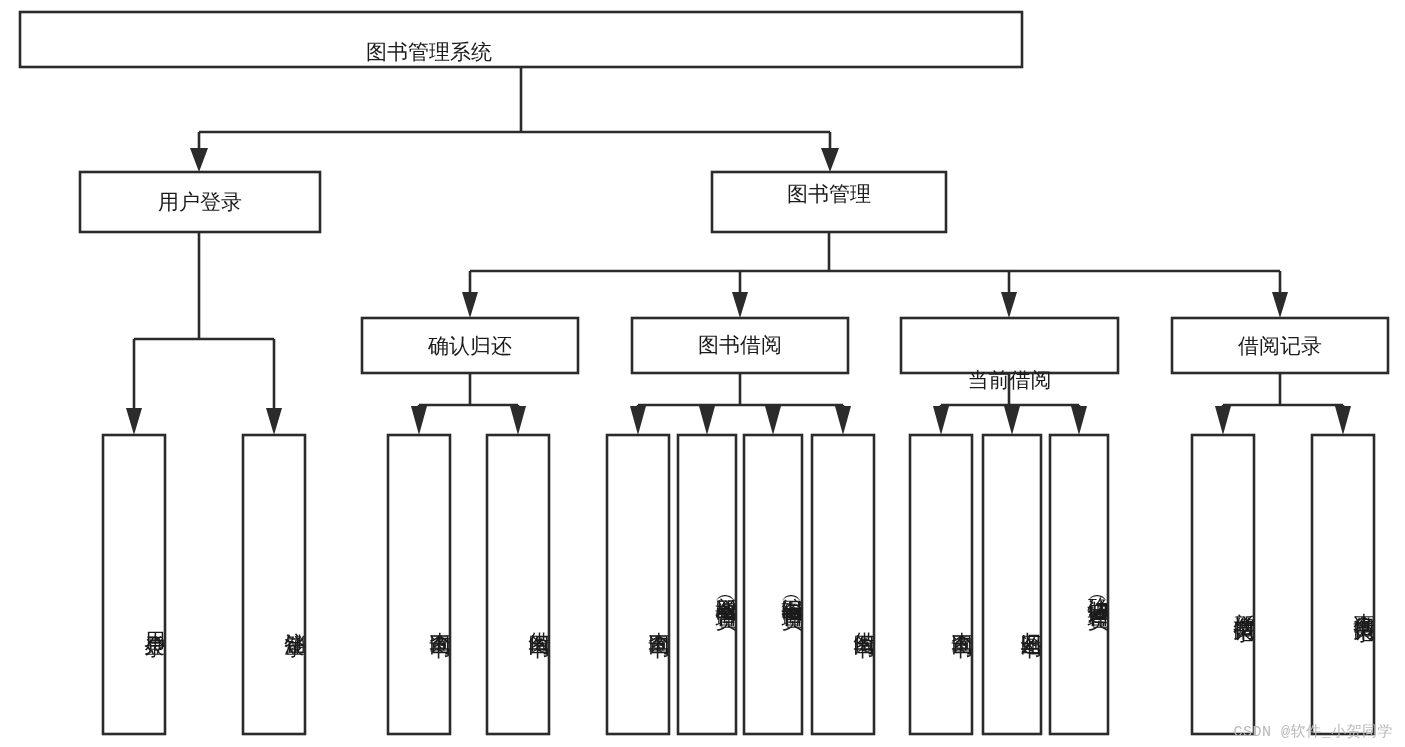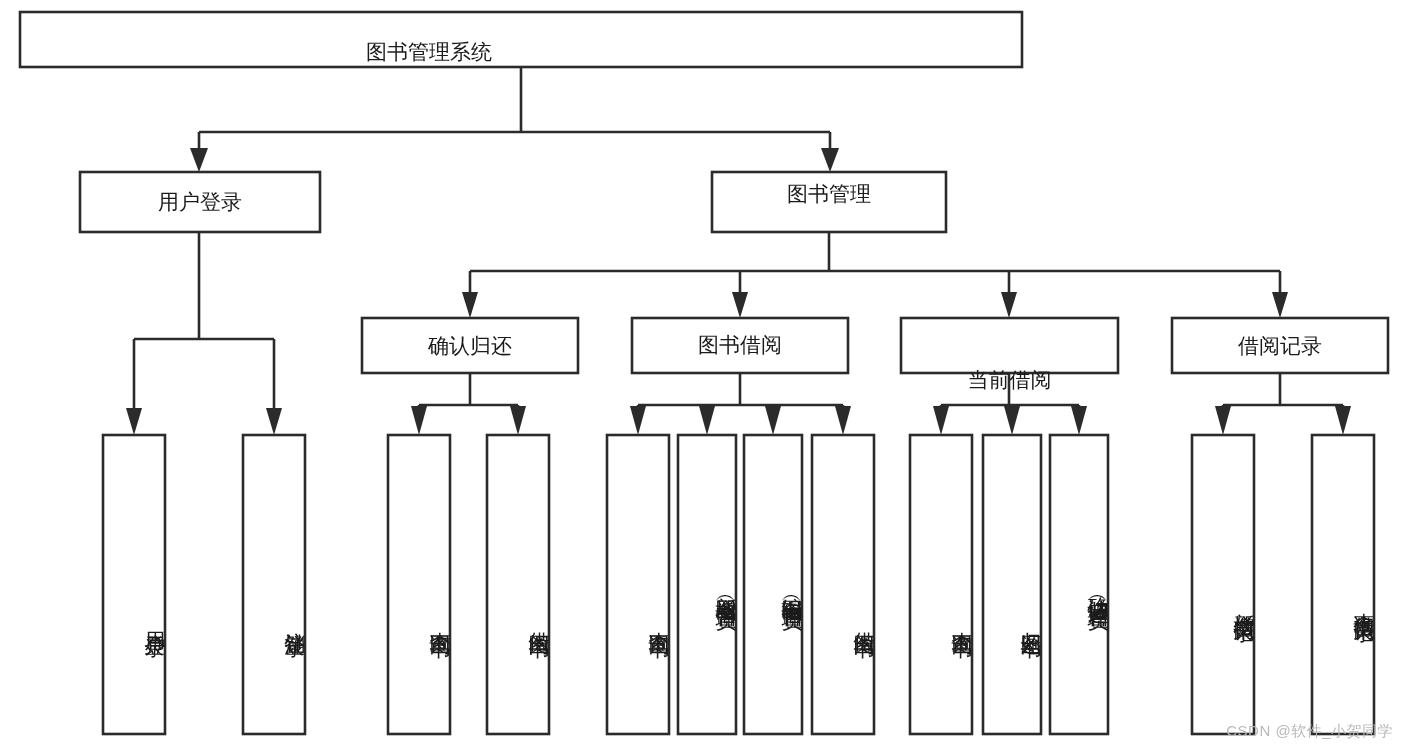--- a/index.html
+++ b/index.html
@@ -65,21 +65,21 @@
     display: flex;
     align-items: center;
     justify-content: center;
     white-space: nowrap;
     pointer-events: none;
   }
   #watermark {
     position: absolute;
     right: 12px;
     bottom: 6px;
-    font-family: Liberation Sans, sans-serif;
+    font-family: Liberation Mono, monospace;
     font-size: 15px;
     color: #b9b9b9;
     white-space: nowrap;
     letter-spacing: 0.5px;
   }
 </style>
 </head>
 <body>
 
 <div id="diagram-root">

